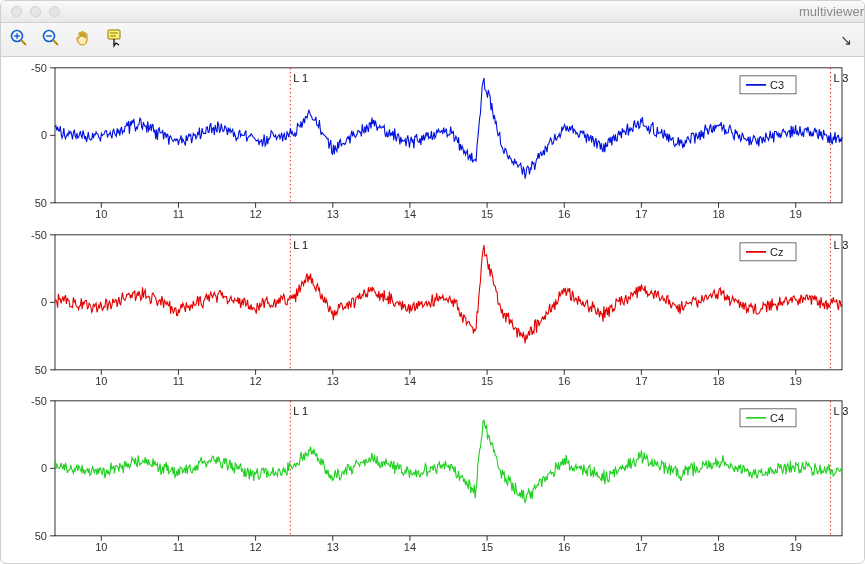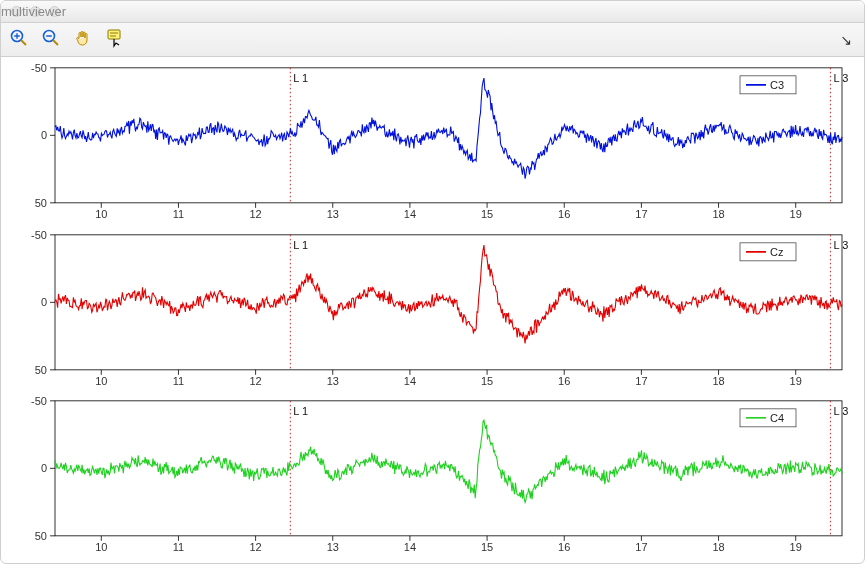--- a/index.html
+++ b/index.html
@@ -24,21 +24,21 @@
   .traffic {
     display: flex;
     gap: 8px;
     padding-left: 10px;
   }
   .dot {
     width: 11px; height: 11px; border-radius: 50%;
     background: #e5e5e5; border: 1px solid #d0d0d0;
   }
   .title {
-    position: absolute; left: 0; right: 0; text-align: left;
+    position: absolute; left: 0; right: 0; text-align: right;
     color: #8a8a8a; font-size: 13px;
     pointer-events: none;
   }
   .toolbar {
     height: 34px;
     background: linear-gradient(#f7f7f7, #ededed);
     border-bottom: 1px solid #cfcfcf;
     display: flex;
     align-items: center;
     padding: 0 6px;

